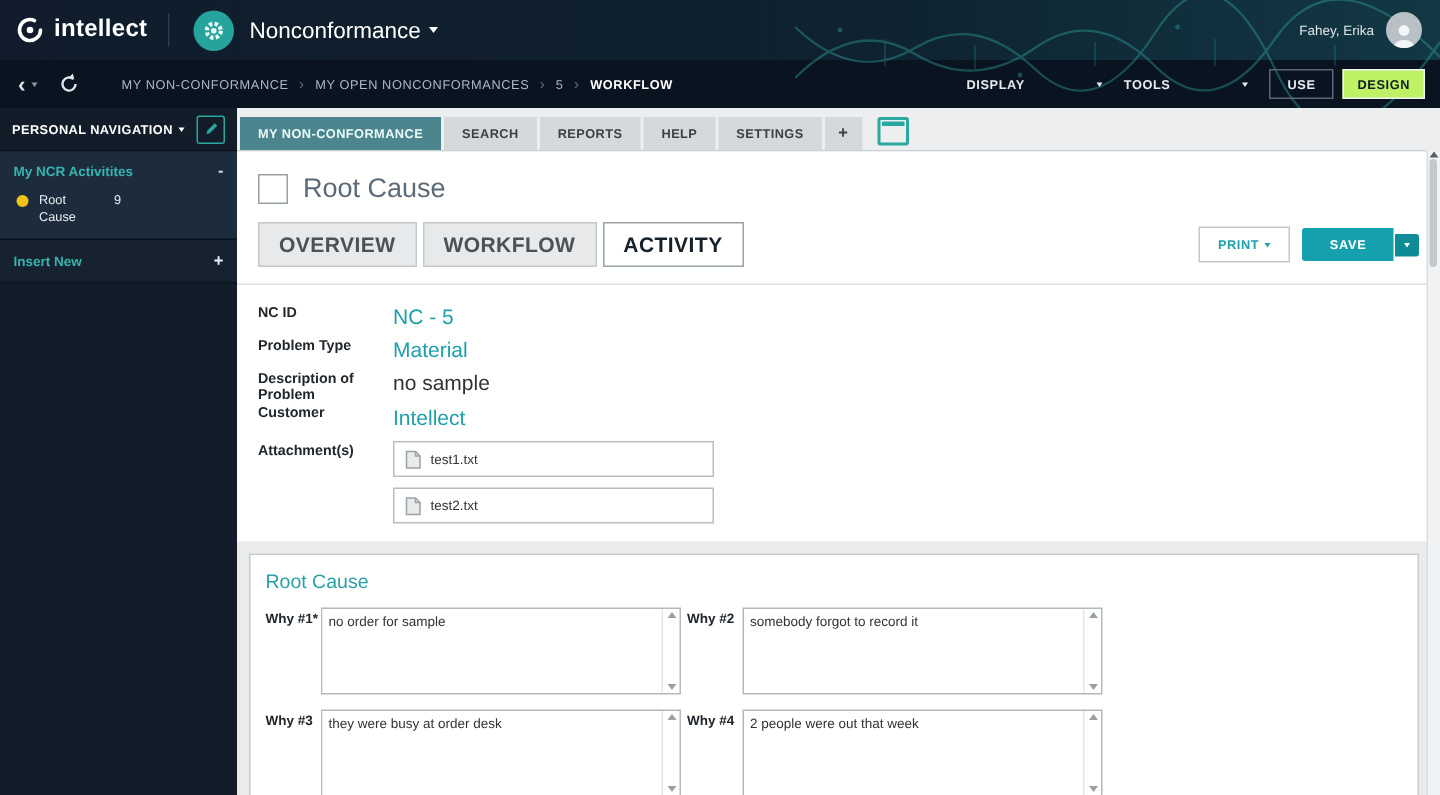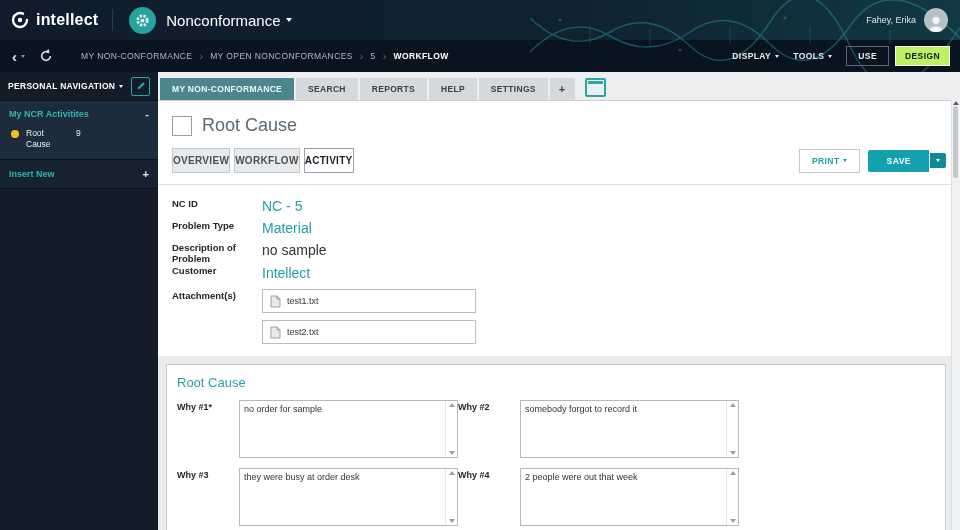--- a/index.html
+++ b/index.html
@@ -26,21 +26,21 @@
   
   .crumbbar{height:32px;background:#0a1420;display:flex;align-items:center;position:relative;}
   .back{color:#dfe6ea;font-size:15px;font-weight:bold;margin-left:12px;display:flex;align-items:center;cursor:pointer;}
   .refresh{margin-left:14px;display:flex;cursor:pointer;}
   .crumbs{display:flex;align-items:center;margin-left:28px;font-size:8.5px;letter-spacing:.4px;}
   .crumb{color:#aeb8c2;cursor:pointer;}
   .crumb.last{color:#fff;font-weight:bold;}
   .crumb-sep{color:#5f6c7a;margin:0 7px;font-size:10px;}
   .cb-right{margin-left:auto;display:flex;align-items:center;margin-right:10px;position:relative;z-index:2;}
   .menu-lnk{color:#e6ebef;font-size:8.5px;font-weight:bold;letter-spacing:.4px;margin-right:14px;
-            display:flex;align-items:center;cursor:pointer;}
+            display:flex;align-items:center;cursor:pointer;gap:44px;}
   .btn-use{border:1px solid #5a6673;background:transparent;color:#e6ebef;font-size:8.5px;
            font-weight:bold;padding:4px 11px;letter-spacing:.4px;cursor:pointer;}
   .btn-design{border:1px solid #f2f4f5;background:#bef264;color:#121a23;font-size:8.5px;
               font-weight:bold;padding:4px 9px;margin-left:6px;letter-spacing:.4px;cursor:pointer;}
 
   
   .bodywrap{display:flex;height:458px;}
 
   
   .sidebar{width:158px;background:#121d29;flex:none;display:flex;flex-direction:column;}
@@ -71,22 +71,22 @@
   .tab.plus{padding:0 9px;font-size:11px;}
   .popout{width:17px;height:15px;border:2px solid #2aa8a0;border-radius:2px;margin:0 0 3px 8px;
           position:relative;cursor:pointer;}
   .popout:after{content:"";position:absolute;left:1px;right:1px;top:1px;height:3px;background:#2aa8a0;}
 
   .panel{background:#fff;padding:14px 14px 12px;}
   .titlerow{display:flex;align-items:center;gap:10px;}
   .chk{width:18px;height:18px;border:1px solid #98a0a6;background:#fff;cursor:pointer;}
   .page-title{font-size:18px;color:#5a6a77;}
   .subtabrow{display:flex;align-items:center;margin-top:12px;}
-  .stab{border:1px solid #c3c8cc;background:#e7e9ea;color:#4a5258;font-size:10px;font-weight:bold;
-        padding:6px 0;margin-right:4px;letter-spacing:.3px;cursor:pointer;}
+  .stab{border:1px solid #c3c8cc;background:#e7e9ea;color:#4a5258;font-size:14px;font-weight:bold;
+        padding:6px 13px;margin-right:4px;letter-spacing:.3px;cursor:pointer;}
   .stab.active{background:#fff;color:#16202a;border-color:#9aa2a8;}
   .right-actions{margin-left:auto;display:flex;align-items:center;}
   .btn-print{border:1px solid #c3c8cc;background:#fff;color:#1f9faa;font-size:8.5px;font-weight:bold;
              padding:6px 12px;letter-spacing:.4px;margin-right:8px;display:flex;align-items:center;cursor:pointer;}
   .btn-save{background:#14a0ac;color:#fff;border:none;font-size:8.5px;font-weight:bold;
             padding:6px 18px;letter-spacing:.5px;border-radius:2px 0 0 2px;cursor:pointer;}
   .save-caret{background:#0d8b96;padding:6px 6px;border-radius:0 2px 2px 0;margin-left:1px;
               display:flex;align-items:center;cursor:pointer;color:#fff;}
   .divider{border-top:1px solid #dcdfe2;margin:11px -14px 0;}
 
@@ -95,21 +95,21 @@
   .flabel{width:90px;flex:none;font-size:9.5px;font-weight:bold;color:#20262b;padding-top:1px;}
   .fvalue{font-size:14px;color:#333;padding-top:1px;}
   .fvalue.link{color:#1f9faa;cursor:pointer;}
   .fileboxes{display:flex;flex-direction:column;gap:7px;}
   .filebox{width:198px;height:22px;border:1px solid #b9bec2;background:#fff;display:flex;
            align-items:center;gap:6px;padding:0 7px;font-size:9px;color:#333;cursor:pointer;}
 
   .rc-box{background:#fff;border:1px solid #c6cbce;margin:8px 14px 0 8px;padding:8px 10px 16px;}
   .rc-title{color:#2ba0a8;font-size:13px;margin:2px 0 4px;}
   .why-row{display:flex;margin-top:10px;}
-  .why-cell{display:flex;align-items:flex-start;width:281px;flex:none;gap:25px;}
+  .why-cell{display:flex;align-items:flex-start;width:281px;flex:none;}
   .why-label{width:37px;flex:none;font-size:9px;font-weight:bold;color:#20262b;padding-top:2px;}
   .ta-wrap{position:relative;border:1px solid #b4b9bd;width:238px;height:56px;background:#fff;}
   .ta-wrap textarea{border:none;outline:none;resize:none;width:calc(100% - 13px);height:calc(100% - 6px);
            font-size:9px;font-family:"Liberation Sans",sans-serif;padding:3px 4px;color:#333;display:block;}
   .ta-rail{position:absolute;right:0;top:0;bottom:0;width:11px;border-left:1px solid #e4e7e9;
            display:flex;flex-direction:column;justify-content:space-between;align-items:center;padding:2px 0;}
 
   
   .cd{display:inline-block;width:0;height:0;border-left:3px solid transparent;
       border-right:3px solid transparent;border-top:4px solid currentColor;margin-left:5px;}

